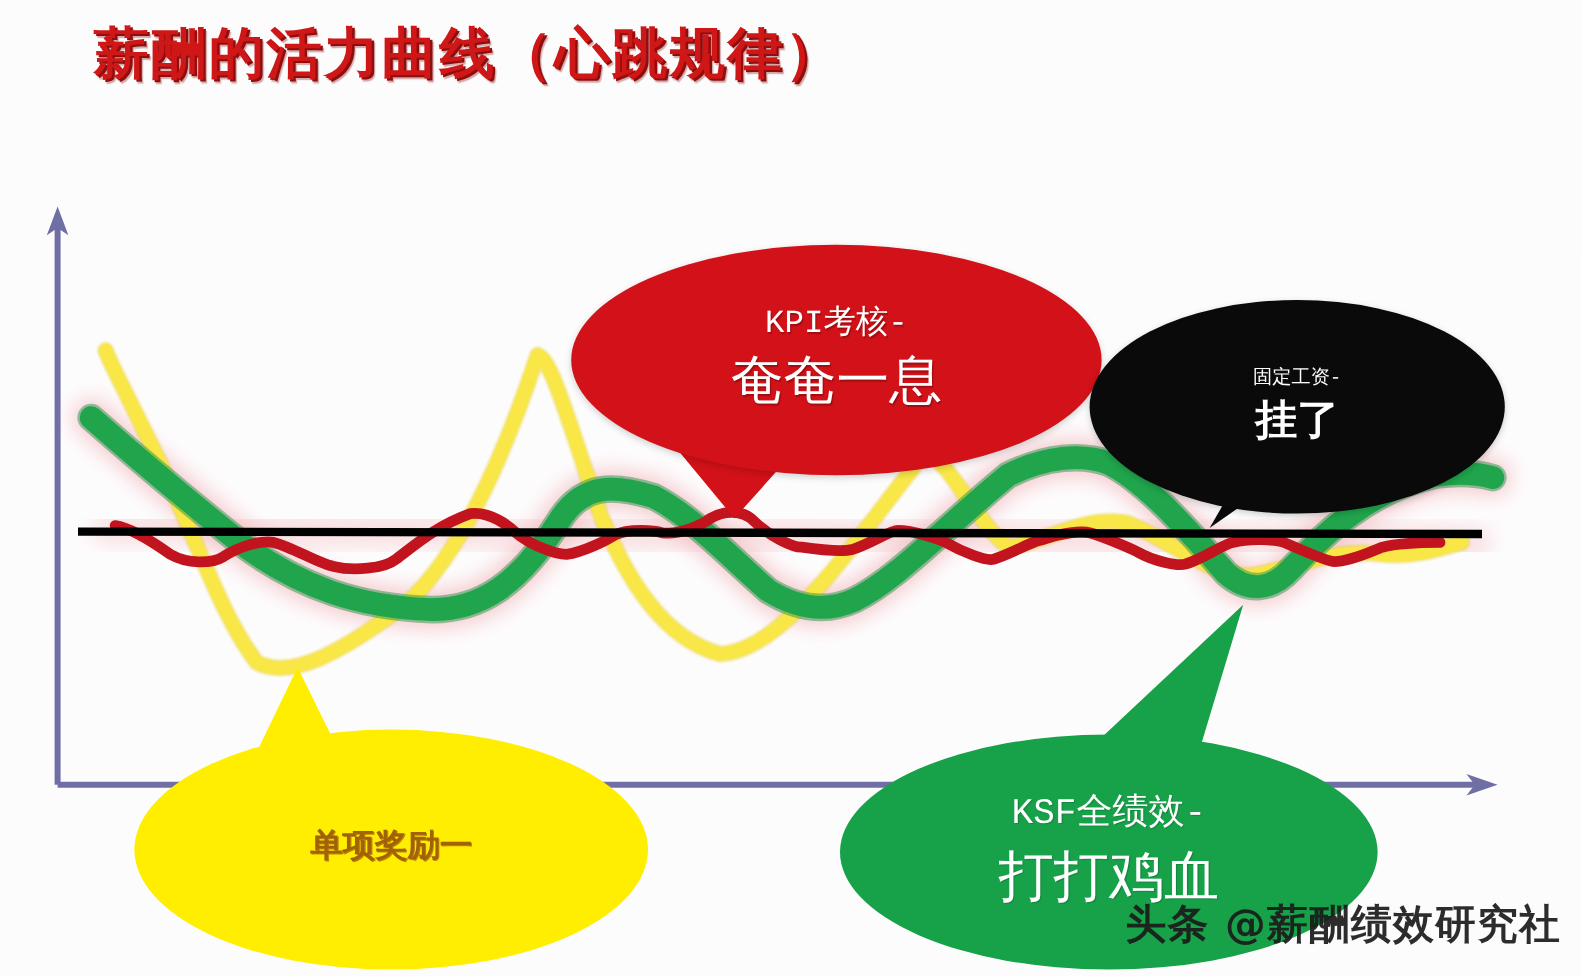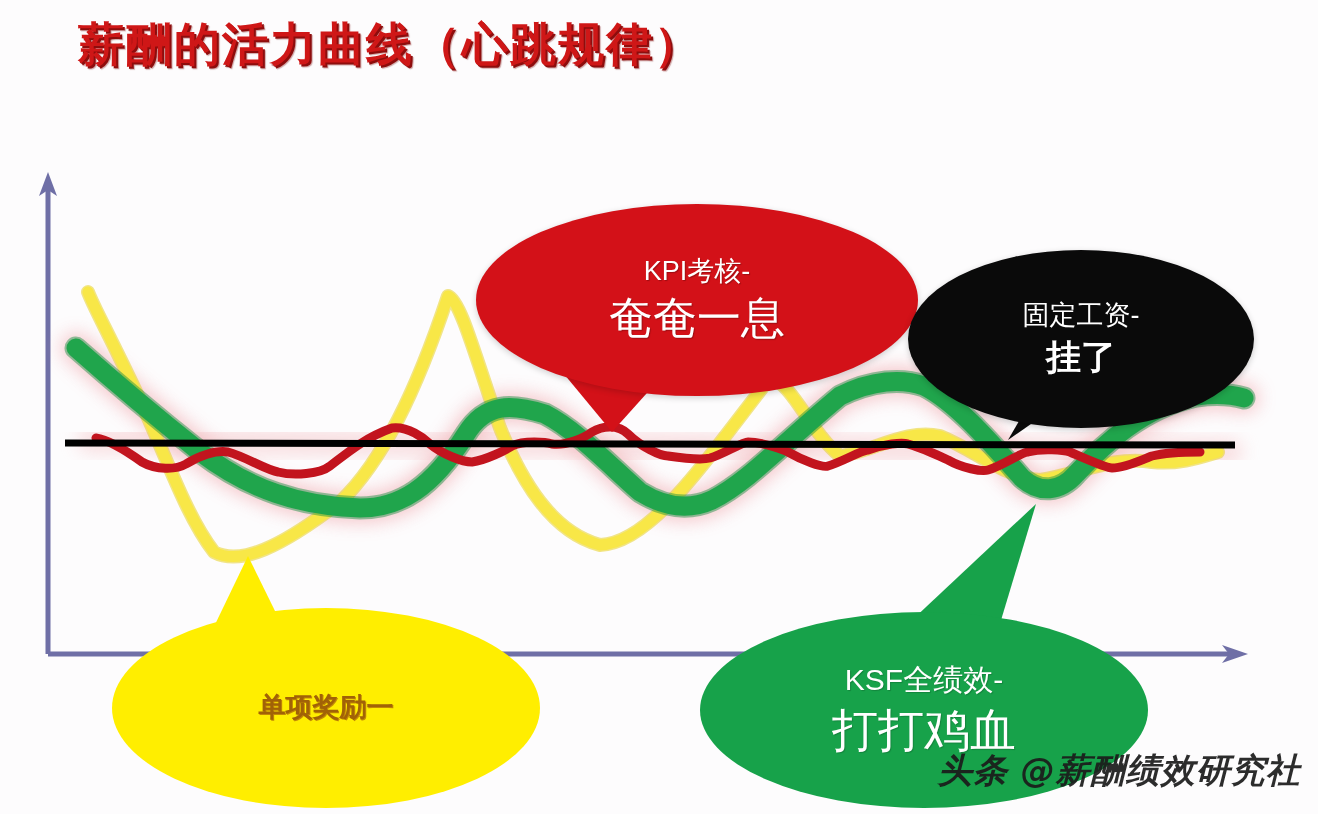--- a/index.html
+++ b/index.html
@@ -24,34 +24,34 @@
   
   .callout{position:absolute;display:flex;flex-direction:column;
            align-items:center;justify-content:center;text-align:center;}
   .callout .ell{
     position:absolute;inset:0;border-radius:50%;
   }
   .callout .txt{position:relative;z-index:3;width:100%;
                 display:flex;flex-direction:column;align-items:center;
                 justify-content:center;height:100%;}
   .c-small{font-size:27px;font-weight:400;line-height:1.1;
-           font-family:Liberation Sans, sans-serif;}
+           font-family:Liberation Mono, monospace;}
   .c-big{font-size:44px;font-weight:400;line-height:1.15;margin-top:6px;
          font-family:"DejaVu Sans","Liberation Sans",sans-serif;}
 
   
   #co-red{left:476px;top:204px;width:442px;height:192px;}
   #co-red .ell{background:#d31118;box-shadow:0 2px 6px rgba(0,0,0,.18);}
   #co-red .txt{color:#ffffff;text-shadow:1px 1px 1px rgba(0,0,0,.25);}
 
   
   #co-black{left:908px;top:250px;width:346px;height:178px;}
   #co-black .ell{background:#0a0a0a;box-shadow:0 2px 6px rgba(0,0,0,.2);}
   #co-black .txt{color:#ffffff;}
-  #co-black .c-small{font-size:27px;}
+  #co-black .c-small{font-size:16px;}
   #co-black .c-big{font-size:35px;font-weight:bold;}
 
   
   #co-yellow{left:112px;top:608px;width:428px;height:200px;}
   #co-yellow .ell{background:#ffee00;}
   #co-yellow .txt{color:#a16207;font-weight:700;}
   #co-yellow .c-small{font-size:27px;font-weight:700;
         text-shadow:1px 1px 0 rgba(120,10,10,.45);}
   #co-yellow .c-big{font-size:47px;font-weight:700;margin-top:14px;
         text-shadow:2px 2px 0 rgba(120,10,10,.45);}
@@ -61,21 +61,21 @@
   #co-green .ell{background:#17a24a;}
   #co-green .txt{color:#ffffff;text-shadow:1px 1px 1px rgba(0,0,0,.18);}
   #co-green .c-small{font-size:30px;}
   #co-green .c-big{font-size:46px;margin-top:8px;}
 
   
   #wm{
     position:absolute;left:938px;top:748px;
     font-size:34px;font-weight:700;color:#1b1b1b;white-space:nowrap;
     font-family:"DejaVu Sans","Liberation Sans",sans-serif;
-    opacity:.92;letter-spacing:1px;font-style:italic;
+    opacity:.92;letter-spacing:1px;
   }
 </style>
 </head>
 <body>
 
 <div id="stage">
 
   <div id="title">薪酬的活力曲线（心跳规律）</div>
 
   <svg id="plot" viewBox="0 0 1318 814">

